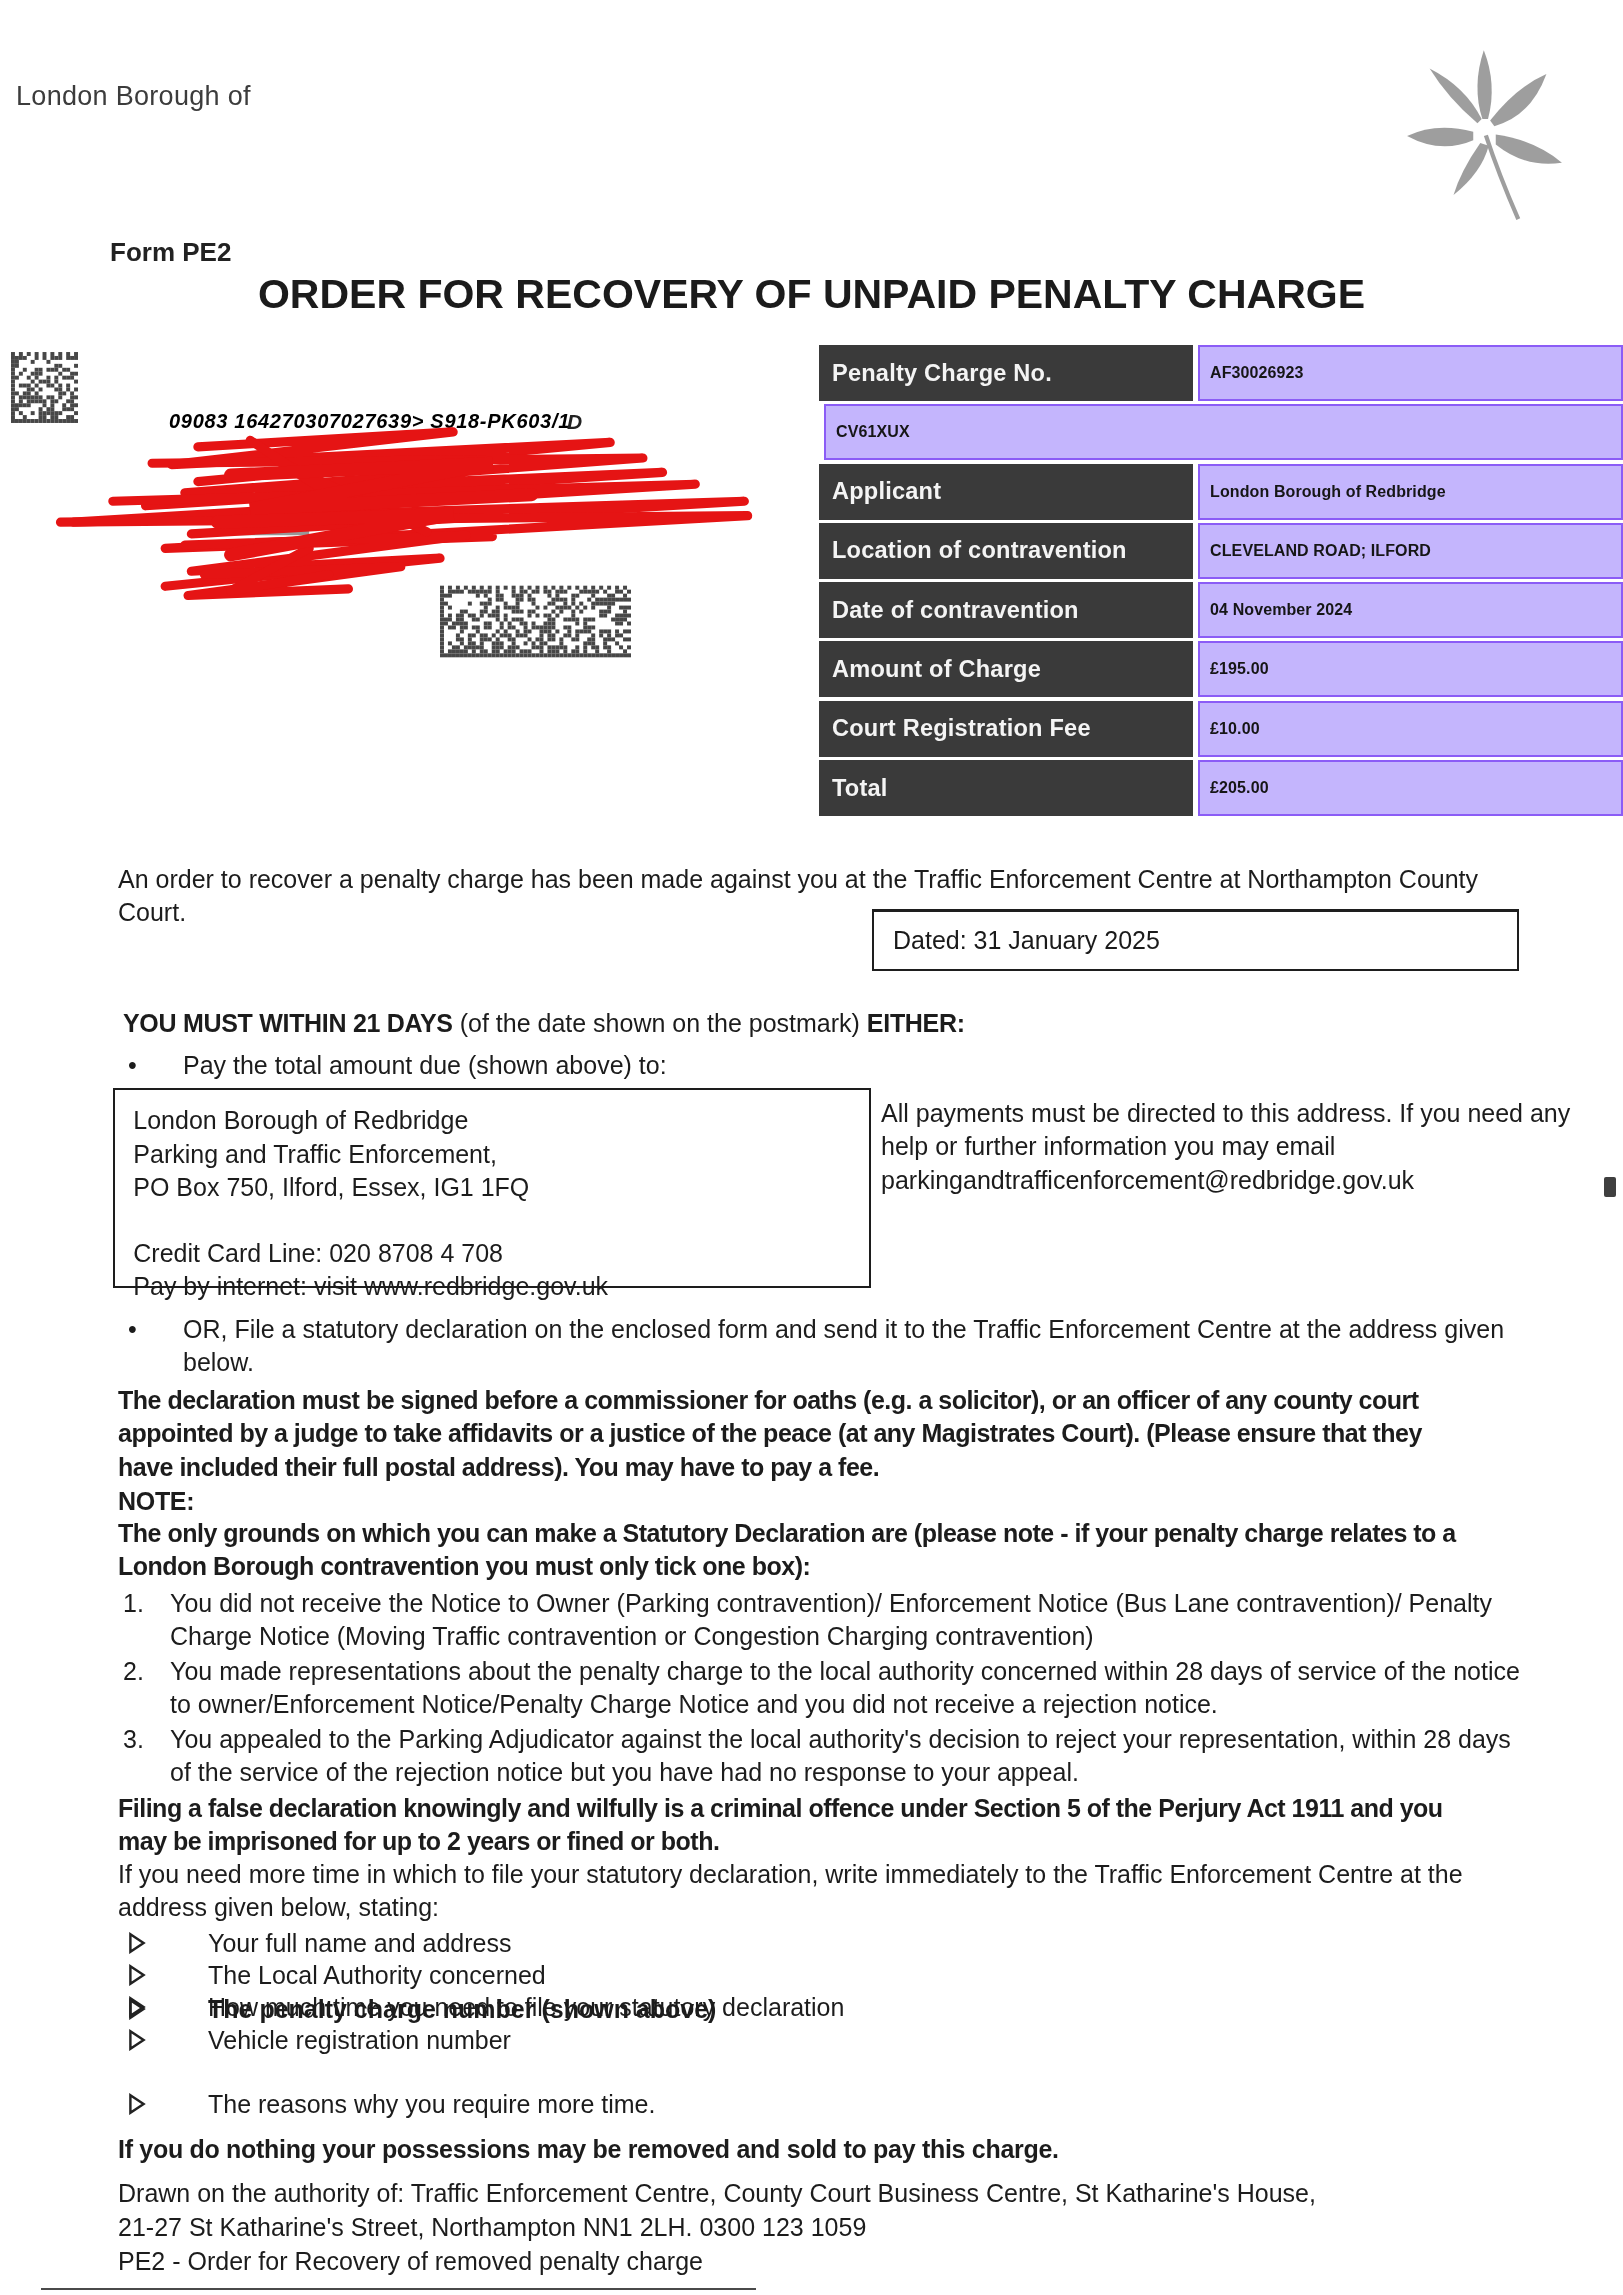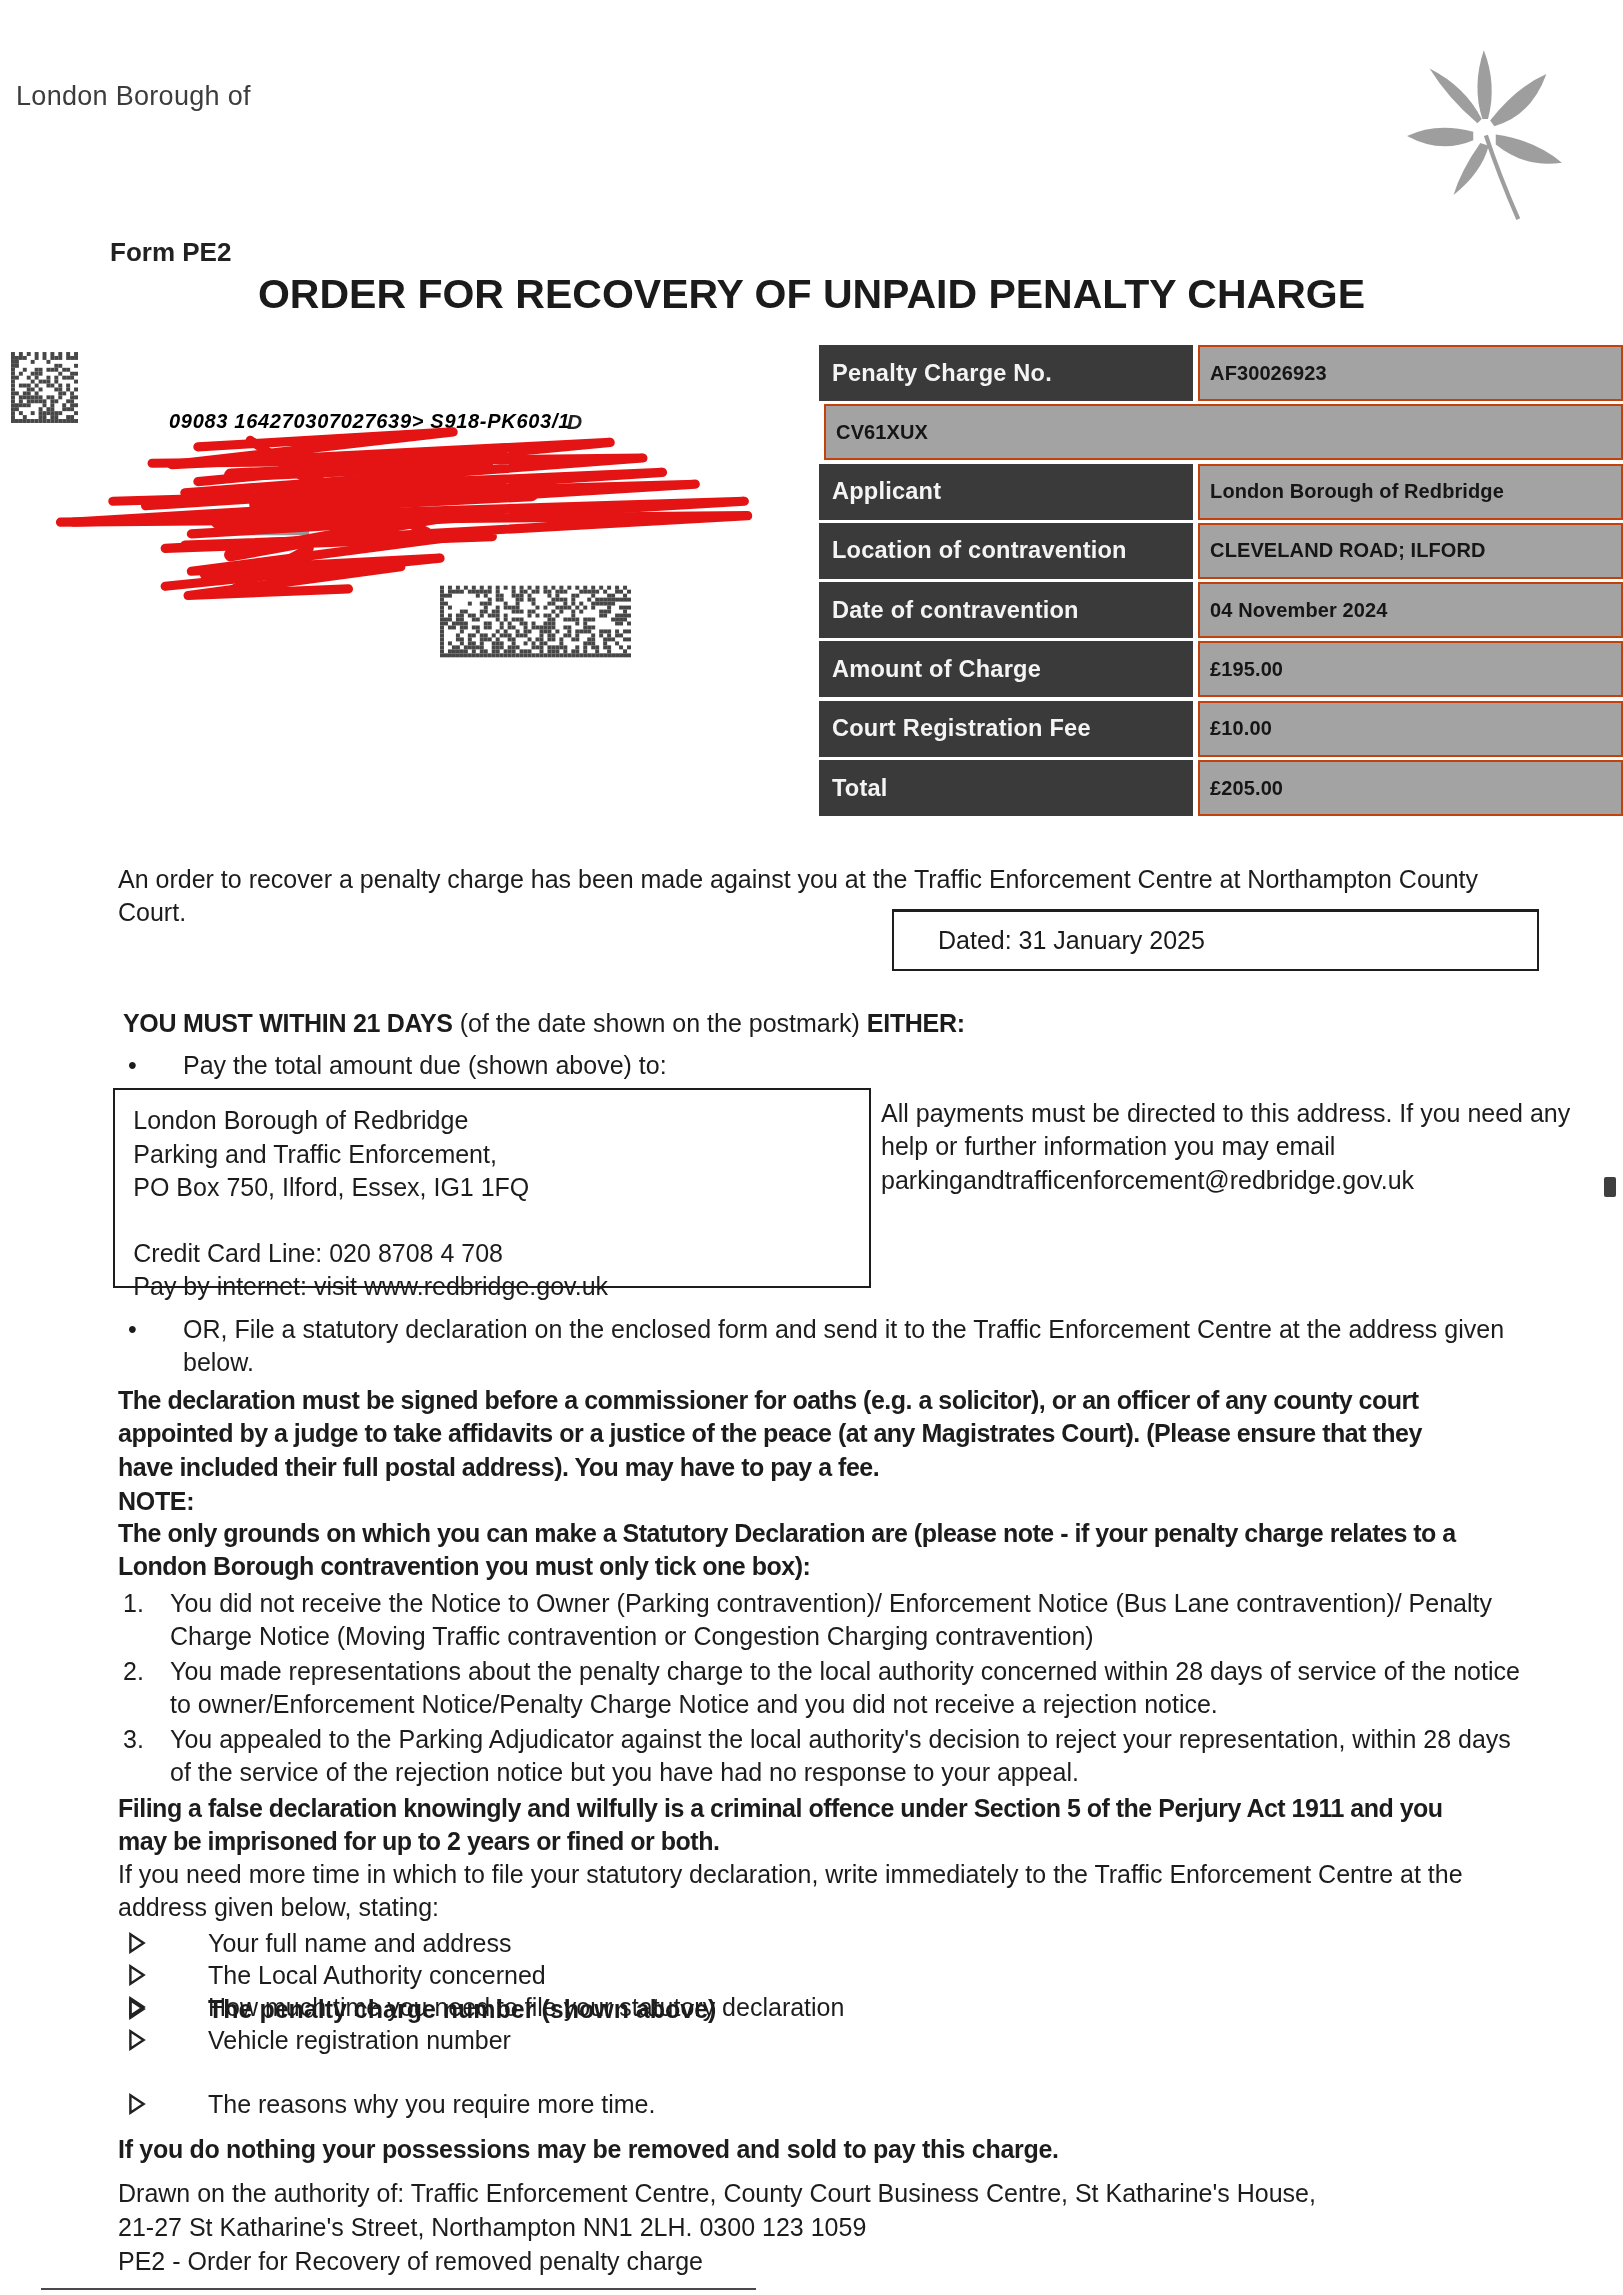--- a/index.html
+++ b/index.html
@@ -20,29 +20,29 @@
     font-size:41px;font-weight:700;color:#1b1b1b;letter-spacing:0px;white-space:nowrap;}
   
   .refline{position:absolute;left:169px;top:410px;font-size:20px;font-weight:700;font-style:italic;
     color:#000000;letter-spacing:0.7px;white-space:nowrap;}
   .ref-sorter{position:absolute;left:567px;top:410px;font-size:21px;font-weight:700;font-style:italic;color:#222;}
   
   .dtable{position:absolute;left:819px;top:345px;width:804px;}
   .trow{display:flex;margin-bottom:3.3px;height:56px;}
   .tlabel{width:374px;background:#3a3a3a;color:#f4f4f4;font-size:23.6px;font-weight:600;
     display:flex;align-items:center;padding-left:13px;box-sizing:border-box;letter-spacing:0.2px;}
-  .tvalue{flex:1;margin-left:4.6px;background:#a3a3a3;border:2px solid #c2410c;
+  .tvalue{flex:1;margin-left:4.6px;background:#c4b5fd;border:2px solid #8b5cf6;
     display:flex;align-items:center;padding-left:10.5px;box-sizing:border-box;
-    font-size:20px;font-weight:700;color:#161616;letter-spacing:0.1px;}
+    font-size:16px;font-weight:700;color:#161616;letter-spacing:0.1px;}
   
   .para{position:absolute;left:118px;width:1401px;font-size:25px;line-height:1.33;color:#1c1c1c;}
   .bold-para{font-weight:700;letter-spacing:-0.5px;width:1348px;}
-  .dated-box{position:absolute;left:892px;top:909px;width:647px;height:62px;
+  .dated-box{position:absolute;left:872px;top:909px;width:647px;height:62px;
     border:2px solid #1e1e1e;border-top-width:3.3px;box-sizing:border-box;
-    display:flex;align-items:center;padding-left:44px;font-size:25px;color:#1a1a1a;}
+    display:flex;align-items:center;padding-left:19px;font-size:25px;color:#1a1a1a;}
   .bullet-row{position:absolute;left:128px;display:flex;}
   .bullet-dot{font-size:25px;line-height:1.33;width:55px;flex:none;}
   .bullet-text{font-size:25px;line-height:1.33;width:1390px;}
   
   .pay-box{position:absolute;left:113px;top:1088px;width:758px;height:200px;
     border:2.6px solid #1d1d1d;box-sizing:border-box;padding:14.4px 0 0 18.3px;font-size:25px;line-height:1.33;}
   .pay-gap{height:33px;}
   .pay-note{position:absolute;left:881px;top:1097px;width:727px;font-size:25px;line-height:1.33;}
   .edge-artifact{position:absolute;left:1604px;top:1177px;width:12.4px;height:20px;background:#3f3f3f;border-radius:2px;}
   

